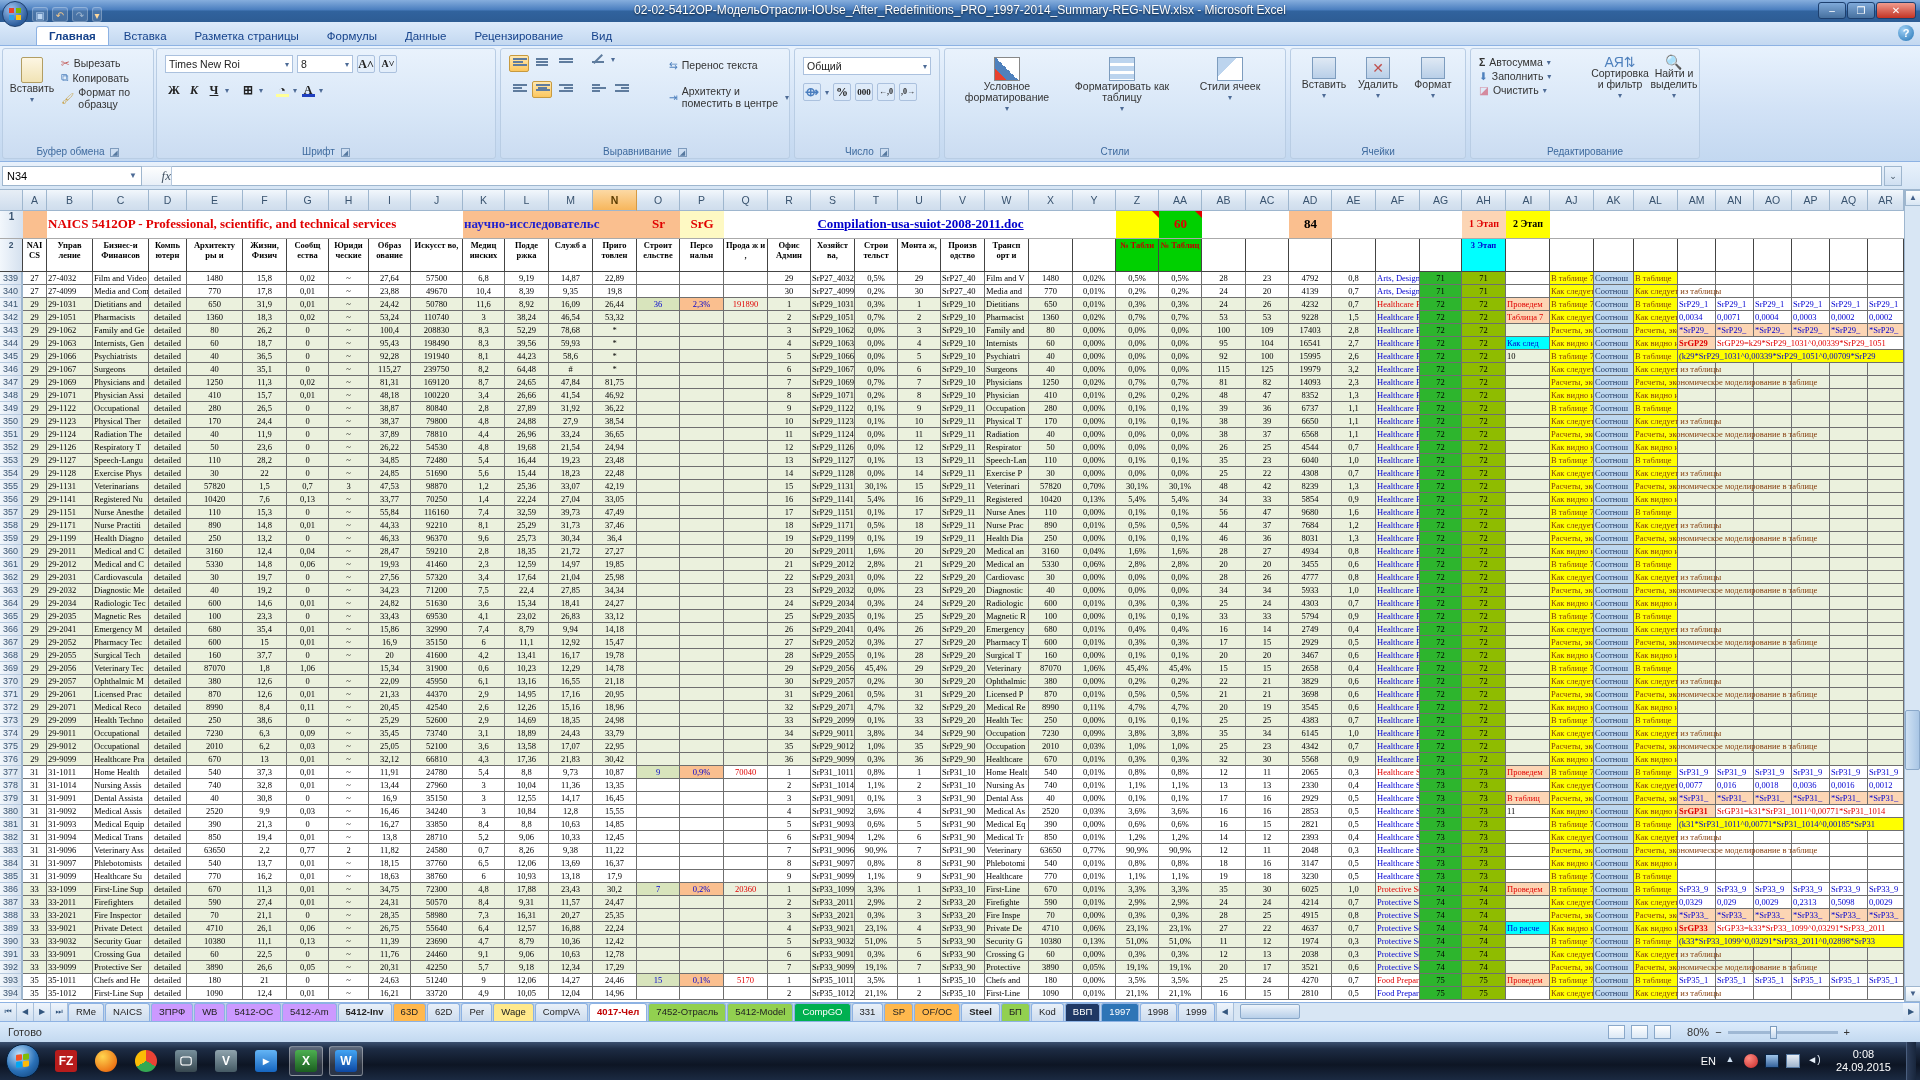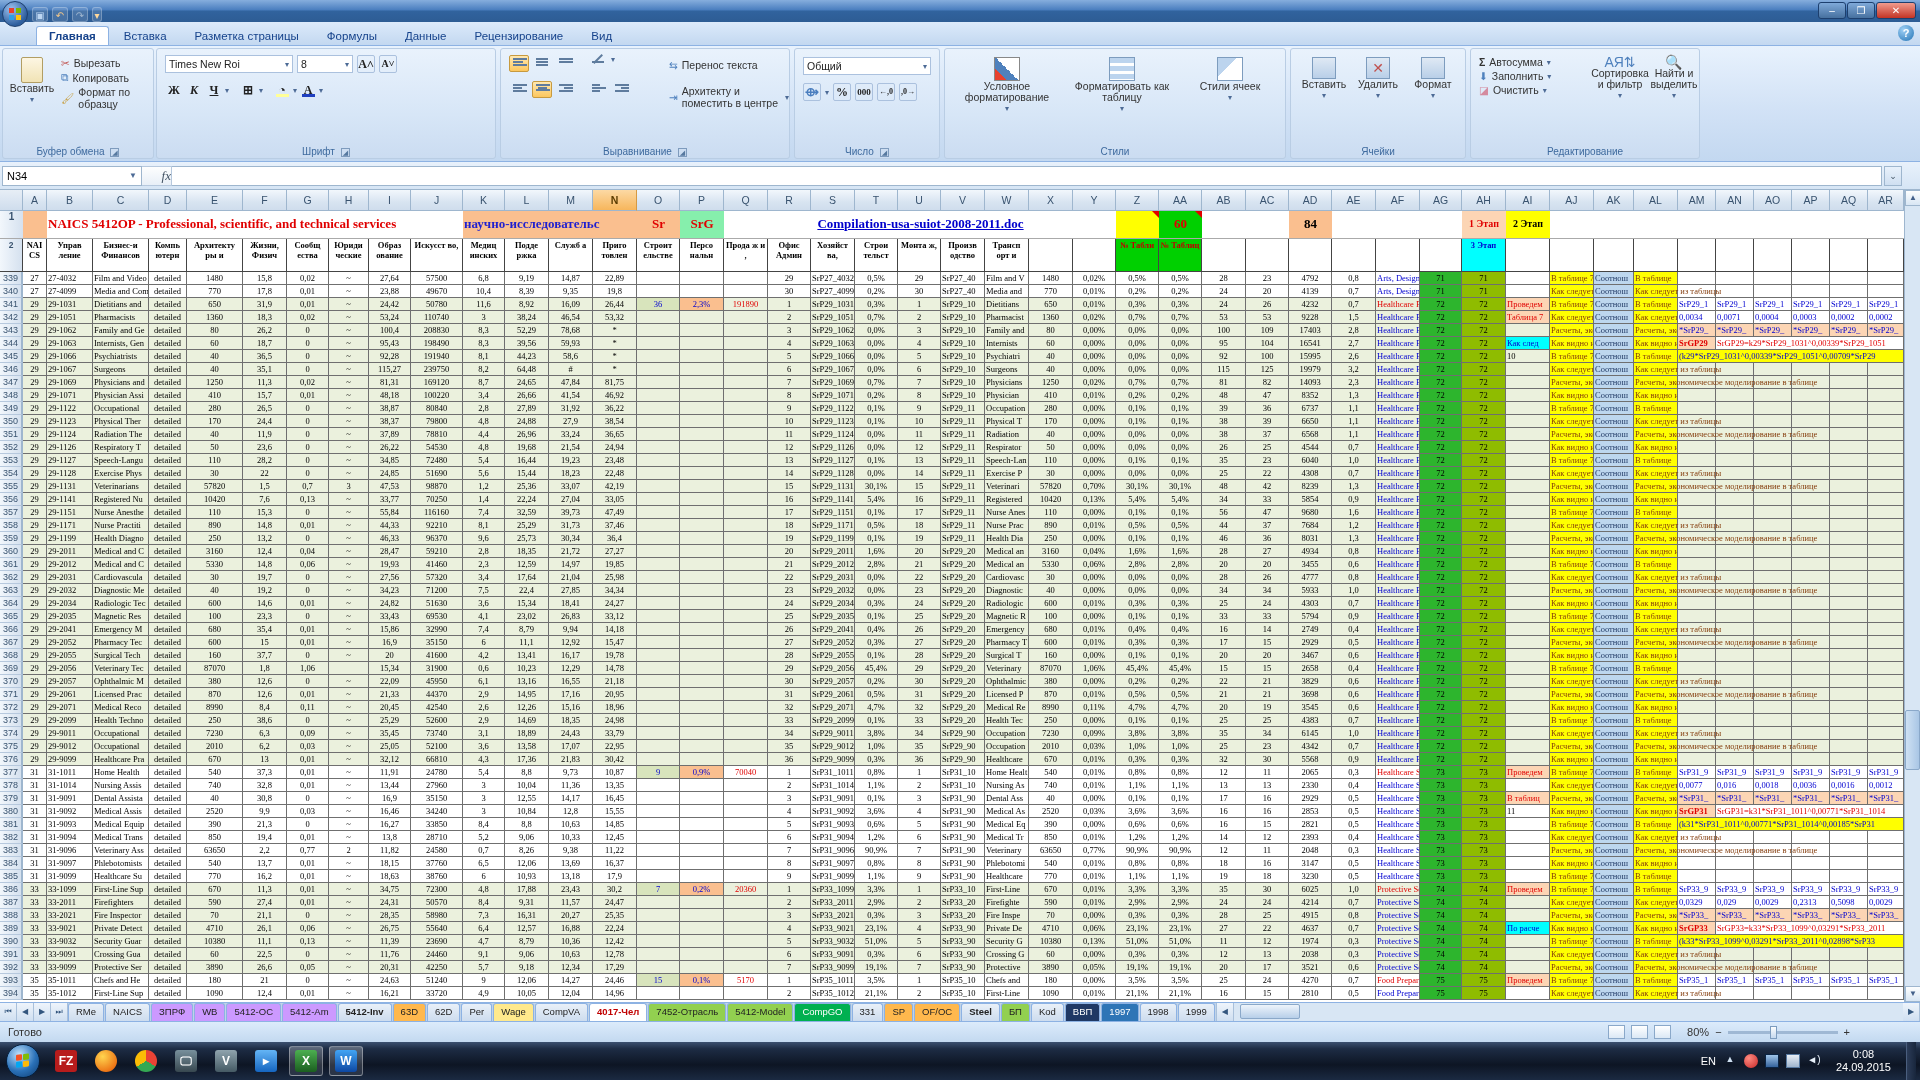--- a/index.html
+++ b/index.html
@@ -55,21 +55,21 @@
   #r2.row{height:33px}
   #r2 .c{font-weight:bold;text-align:center;font-size:8.5px;line-height:1.15;padding-top:2px;border-right:1px solid #444;border-bottom:1px solid #444;white-space:normal}
   .dr{height:13px}
   .dr .c{line-height:12px}
   .tc{text-align:center}.tl{text-align:left}
   .bgg{background:#ebf1dd}
   .ttl{color:#e00000;background:#fff}
   .o1{background:#fabf8f}
   .sci{color:#1f1fd0;background:#fabf8f}
   .sr{color:#e00000;background:#fabf8f;text-align:center}
-  .srg{color:#e00000;background:#86efac;text-align:center}
+  .srg{color:#e00000;background:#fef9c3;text-align:center}
   .lnk{color:#0000cc;text-decoration:underline}
   .ycell{background:#ffff00}
   .gcell{background:#00d000;color:#e00000;text-align:center}
   .ocell{background:#fabf8f;text-align:center;color:#000}
   .et1{color:#e00000;background:#fcd5b4;font-size:10px!important;text-align:center}
   .et2{color:#000;background:#ffff00;font-size:10px!important;text-align:center}
   .tri{position:relative}
   .tri:after{content:"";position:absolute;right:0;top:0;border-left:7px solid transparent;border-top:7px solid #e00000}
   .hgreen{background:#00d000;color:#c00000}
   .hcyan{background:#00ffff;color:#0000d0}
@@ -131,20 +131,21 @@
           <i style="background:#7db700"></i>
           <i style="background:#2e9fe8"></i>
           <i style="background:#ffc40d"></i>
         </span>
       </div>
     <span class="qbtn" style="color:#bcd6f2">▣</span>
     <span class="qbtn" style="color:#f3c789">↶</span>
     <span class="qbtn" style="color:#9fb6cf">↷</span>
     <span class="qbtn" style="width:10px">▾</span>
   </div>
+  <div id="apptitle">02-02-5412OP-МодельОтрасли-IOUse_After_Redefinitions_PRO_1997-2014_Summary-REG-NEW.xlsx - Microsoft Excel</div>
   <div id="winbtns">
     <div class="wbtn">–</div>
     <div class="wbtn">❐</div>
     <div class="wbtn close">✕</div>
   </div>
 </div>
 
 <div class="abs" id="ribbontabs">
     <div class="rtab active">Главная</div>
     <div class="rtab">Вставка</div>

